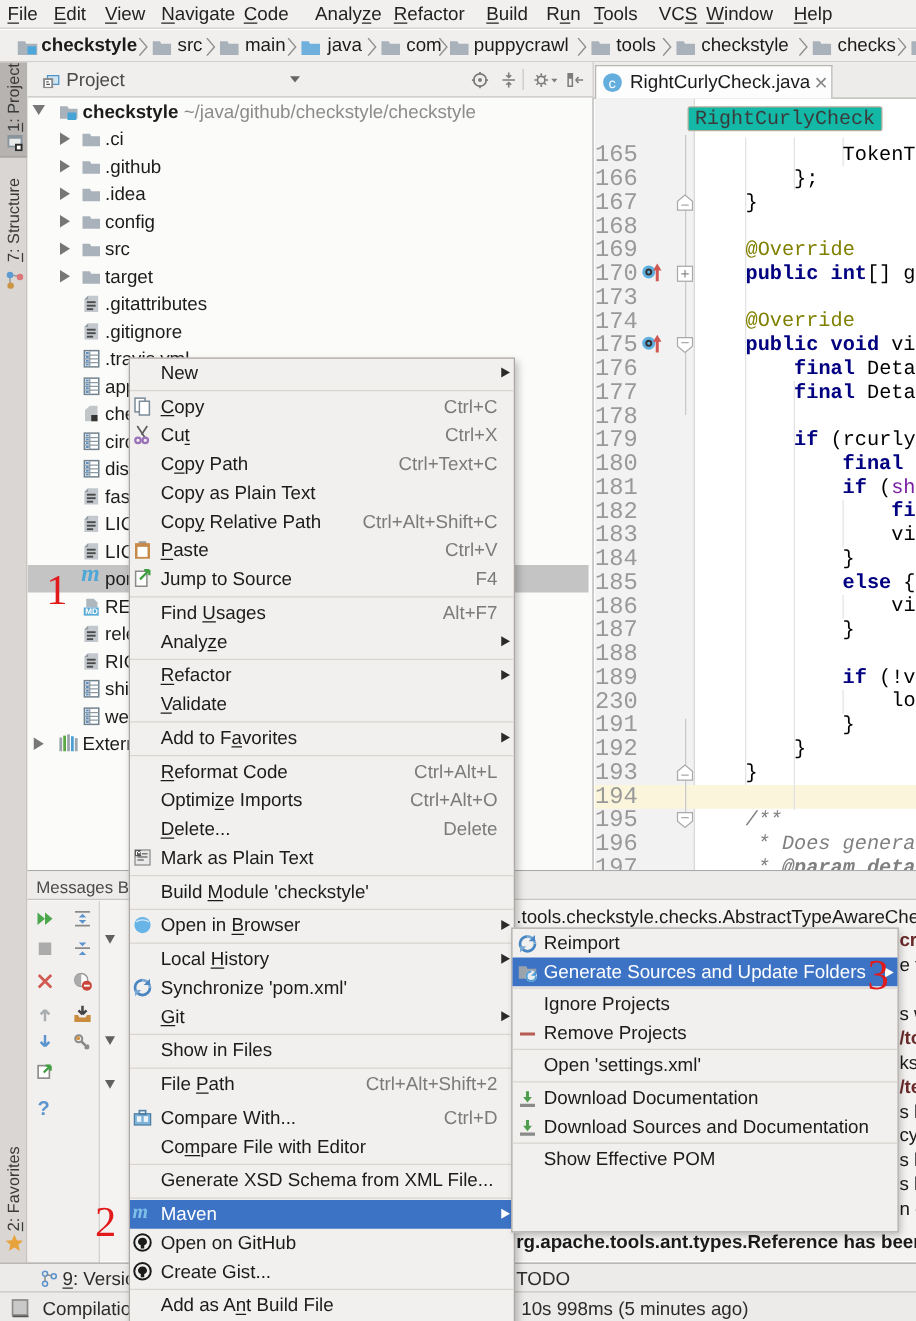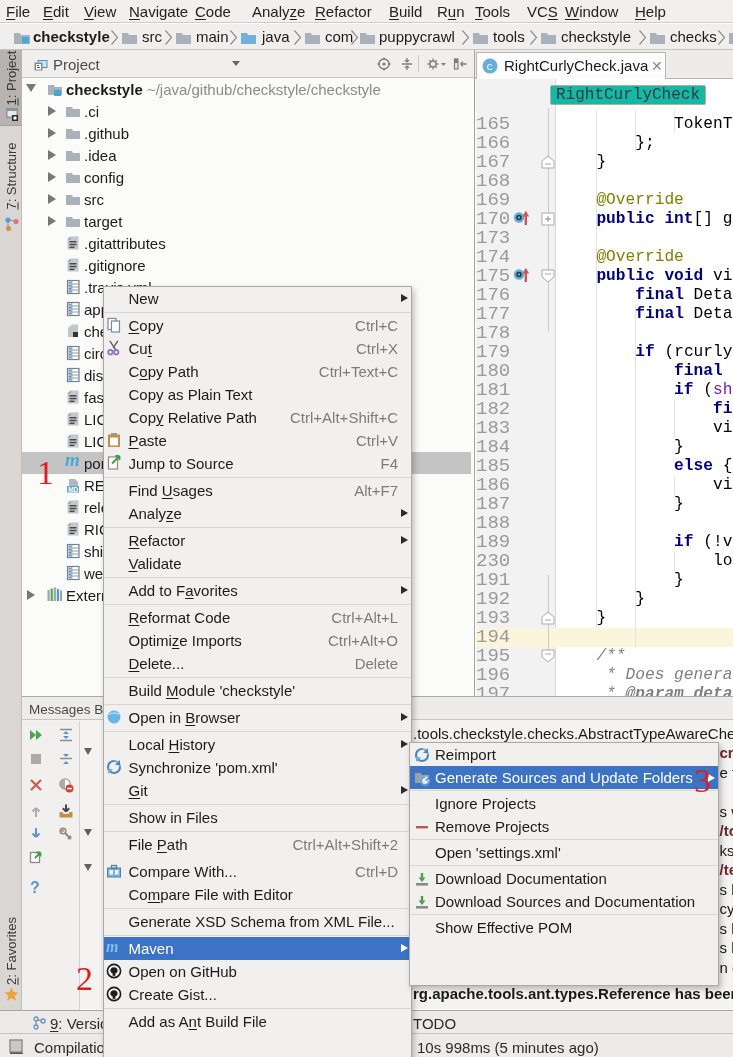--- a/index.html
+++ b/index.html
@@ -641,20 +641,29 @@
       <span class="sc">Ctrl+Alt+L</span>
     </div>
 <div class="mi">
       <span class="lbl">Optimi<u>z</u>e Imports</span>
       <span class="sc">Ctrl+Alt+O</span>
     </div>
 <div class="mi">
       <span class="lbl"><u>D</u>elete...</span>
       <span class="sc">Delete</span>
     </div>
+<div class="mi">
+      <svg class="ico" viewBox="0 0 16 16">
+        <rect x="2" y="2" width="12" height="12" fill="#E9E9E9" stroke="#8a8a8a"></rect>
+        <path d="M4 5 h8 M4 7.5 h8 M4 10 h5" stroke="#777" stroke-width="1.2"></path>
+        <rect x="2" y="2" width="5" height="5" fill="#555"></rect>
+        <path d="M3.2 6 v-2.8 h1 l1 1.4 1-1.4 h0.8 V6" stroke="#fff" stroke-width="0.8" fill="none"></path>
+      </svg>
+      <span class="lbl">Mark as Plain Text</span>
+    </div>
 <div class="msep"></div>
 <div class="mi">
       <span class="lbl">Build <u>M</u>odule 'checkstyle'</span>
     </div>
 <div class="msep"></div>
 <div class="mi">
       <svg class="ico" viewBox="0 0 16 16">
         <circle cx="8" cy="8" r="6.5" fill="#69B4E7"></circle>
         <path d="M3 5.5 a7 5 0 0 1 10 0" fill="none" stroke="#fff" stroke-width="1" opacity="0.7"></path>
       </svg>

